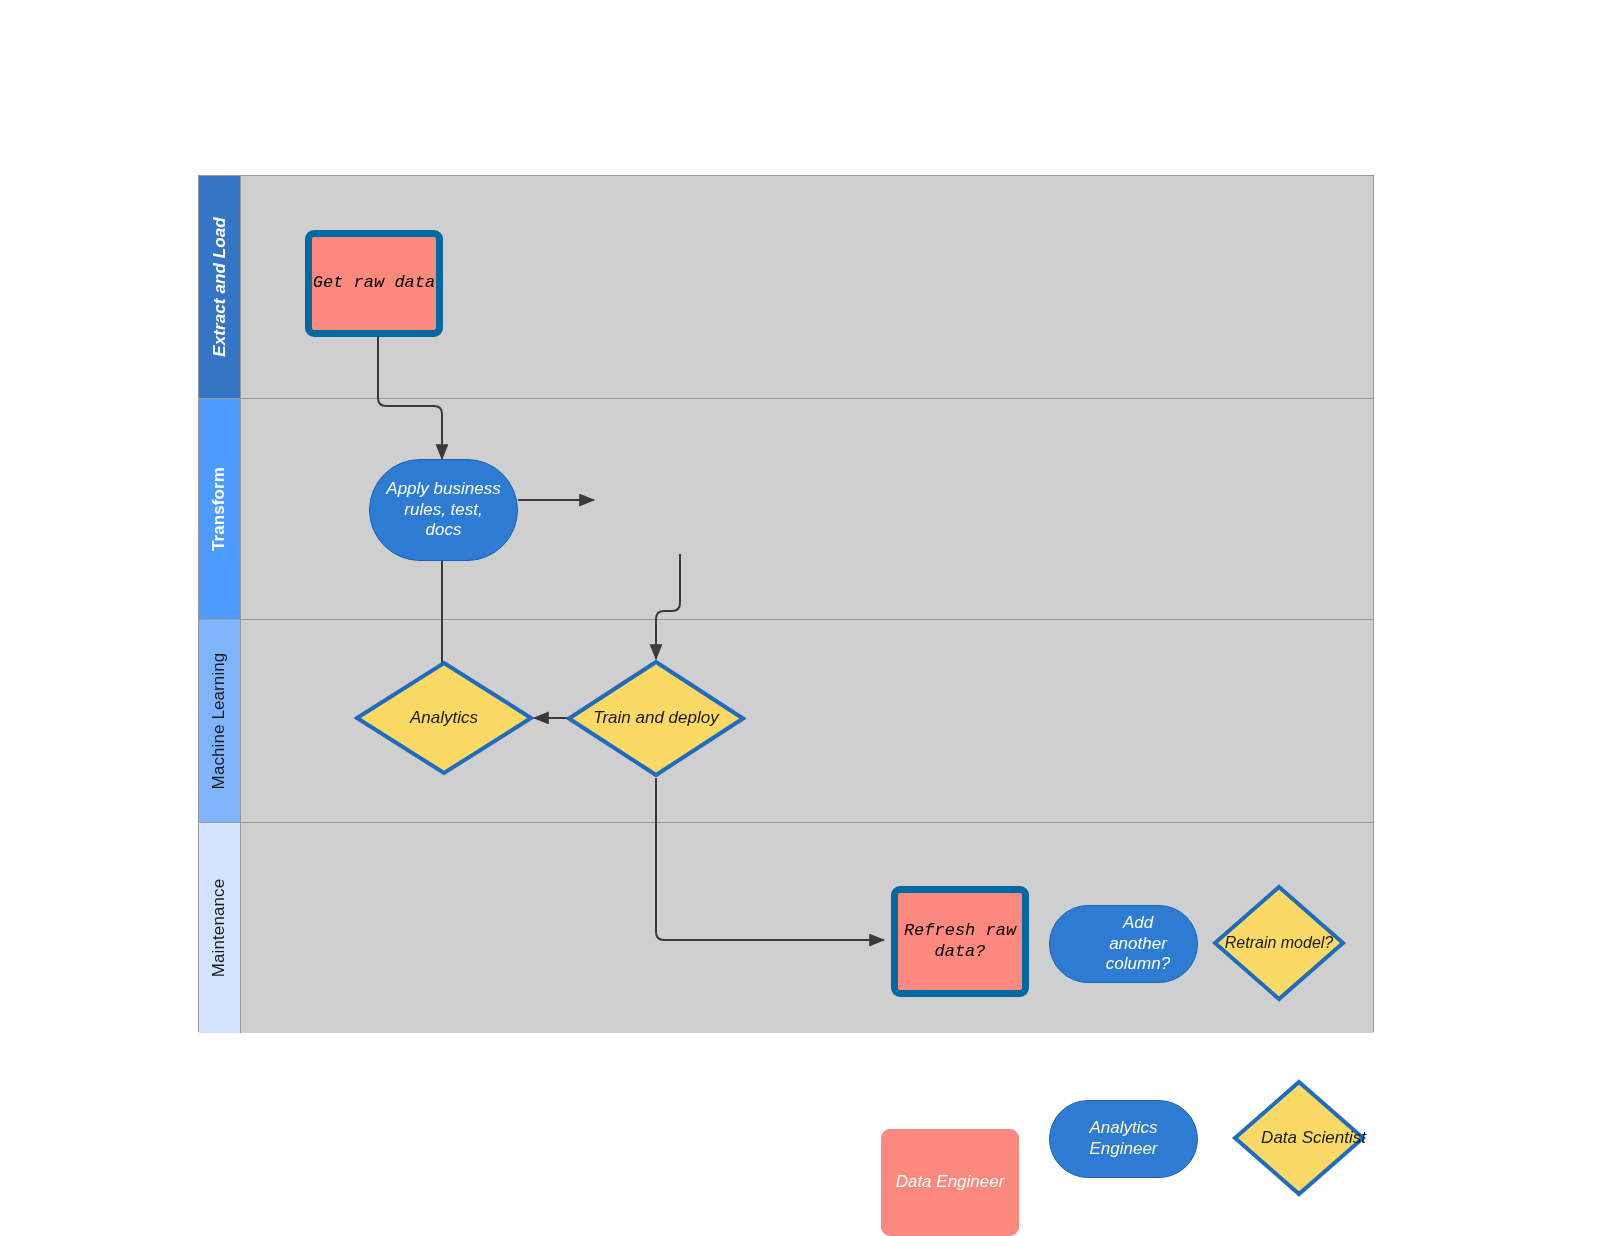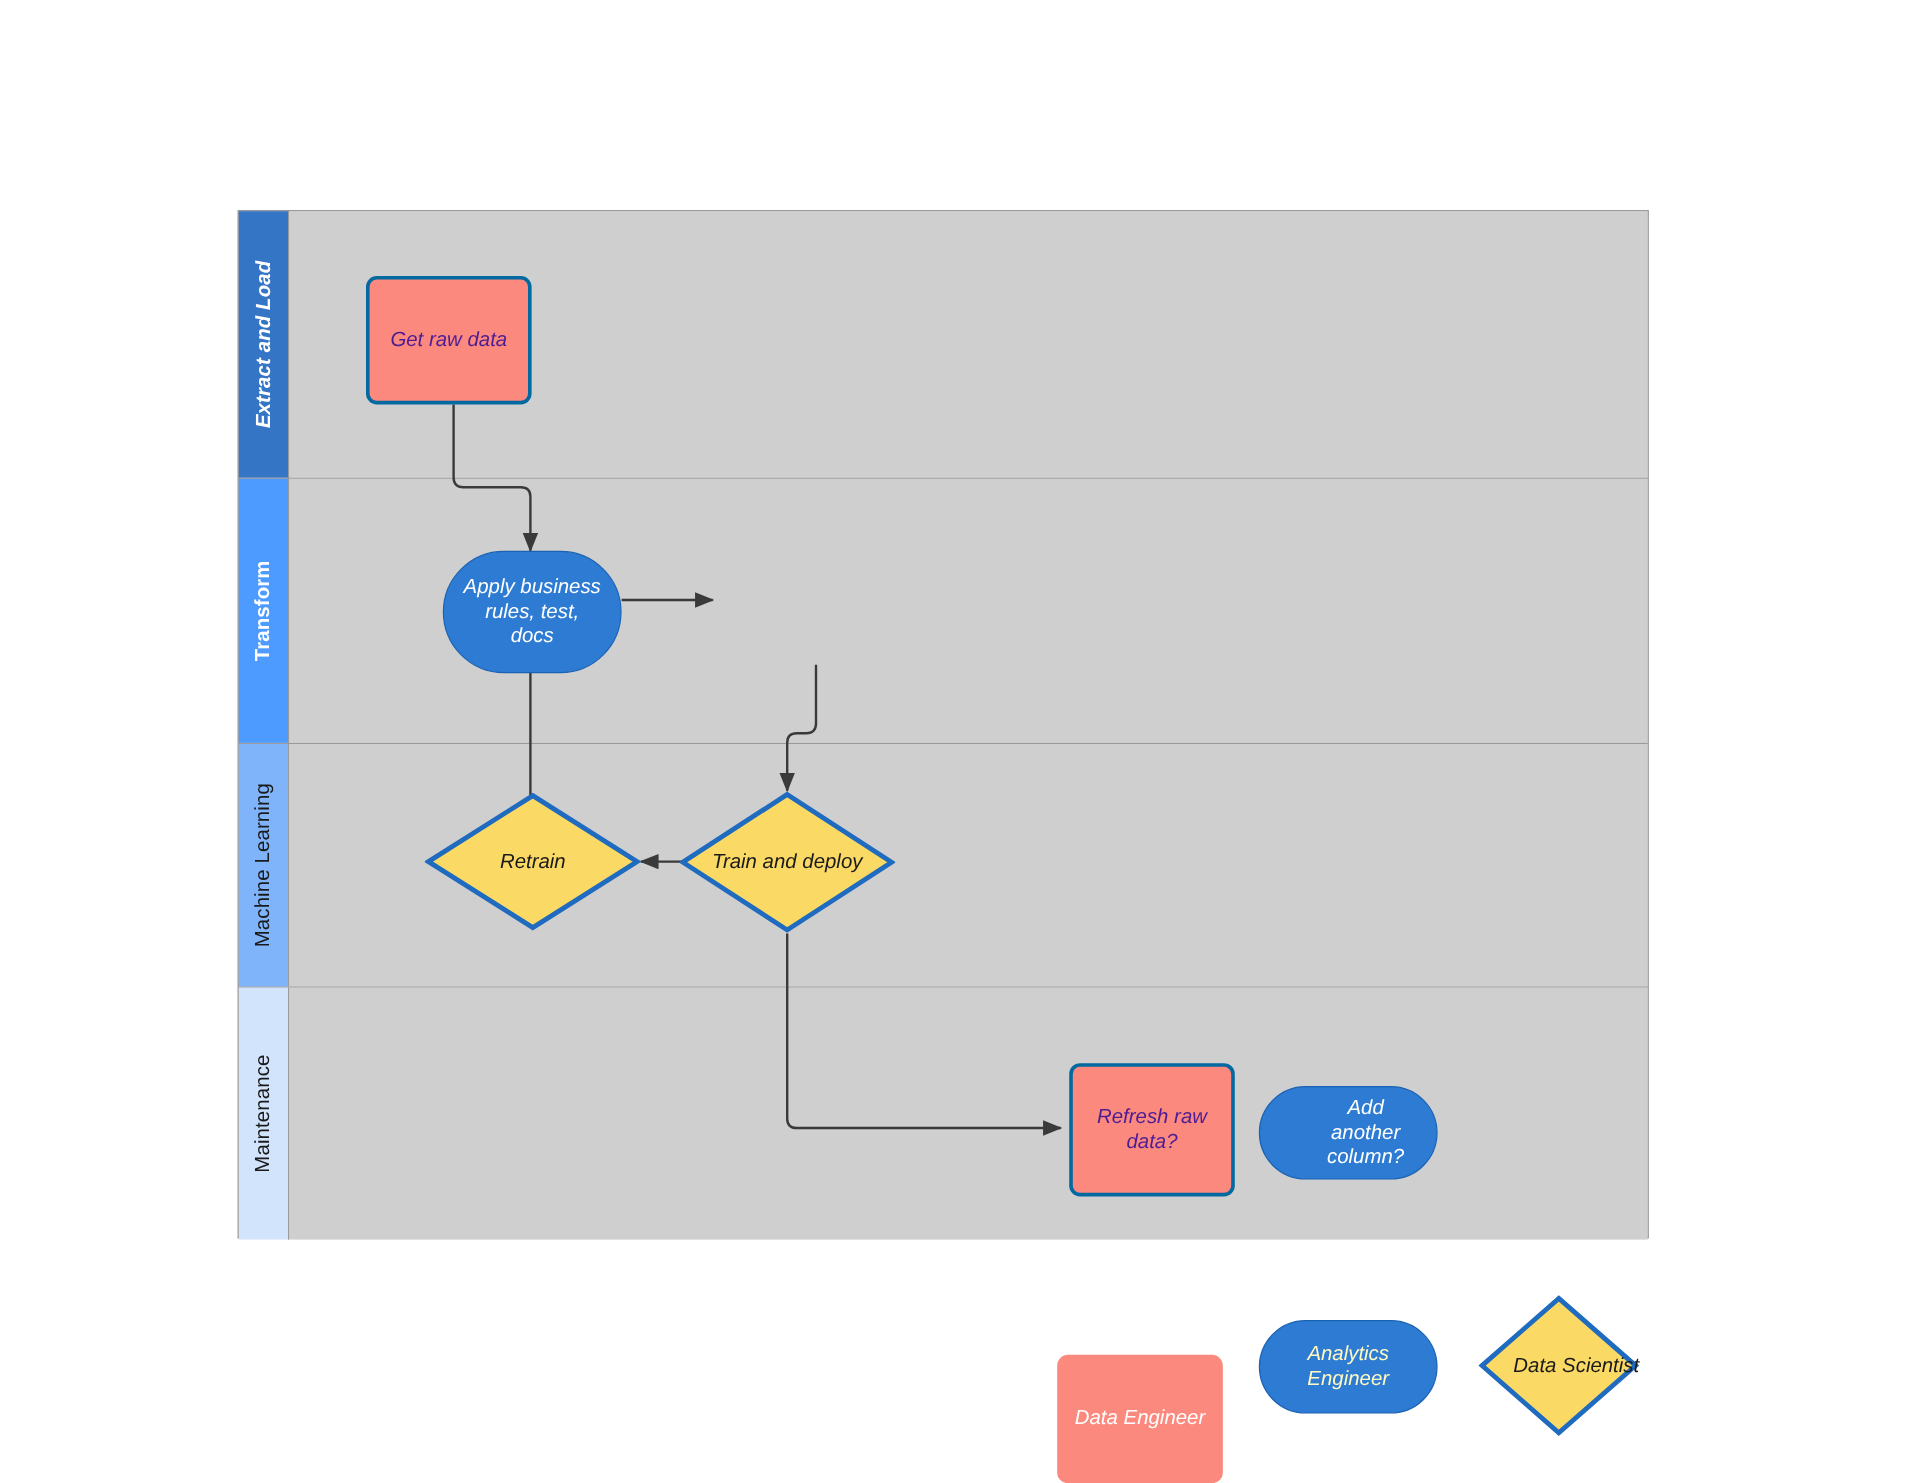--- a/index.html
+++ b/index.html
@@ -81,24 +81,25 @@
     align-items: center;
     justify-content: center;
     text-align: center;
     font-style: italic;
     line-height: 1.22;
     z-index: 5;
   }
 
   .node.rect {
     background: #FC897E;
-    border: 3px solid #0369a1;
+    border: 7px solid #0369a1;
     border-radius: 9px;
-    color: #4c1d95;
-    font-size: 17px;
+    color: #000000;
+    font-size: 17px;
+    font-family: Liberation Mono, monospace;
   }
 
   .node.pill {
     background: #2D7BD2;
     border: 1px solid #1A63B4;
     border-radius: 999px;
     color: #ffffff;
     font-size: 17px;
   }
 
@@ -205,38 +206,44 @@
 
   <div class="node pill" style="left:369px;top:459px;width:149px;height:102px;">
     <span style="padding:0 16px;">Apply business rules, test, docs</span>
   </div>
 
 
   <div class="node diamond" style="left:354px;top:660px;width:180px;height:116px;">
     <svg class="dia-shape" viewBox="0 0 180 116" preserveAspectRatio="none">
       <polygon points="90,3 177,58 90,113 3,58" fill="#FBD965" stroke="#1E6BBF" stroke-width="4"></polygon>
     </svg>
-    <span class="dia-label">Retrain</span>
+    <span class="dia-label">Analytics</span>
   </div>
 
   <div class="node diamond" style="left:566px;top:659px;width:180px;height:119px;">
     <svg class="dia-shape" viewBox="0 0 180 119" preserveAspectRatio="none">
       <polygon points="90,3 177,59.5 90,116 3,59.5" fill="#FBD965" stroke="#1E6BBF" stroke-width="4"></polygon>
     </svg>
     <span class="dia-label">Train and deploy</span>
   </div>
 
   <div class="node rect" style="left:891px;top:886px;width:138px;height:111px;">
     <span>Refresh raw data?</span>
   </div>
 
   <div class="node pill" style="left:1049px;top:905px;width:149px;height:78px;">
     <span style="padding:0 14px;margin-left:29px;">Add another column?</span>
   </div>
 
+  <div class="node diamond" style="left:1212px;top:884px;width:134px;height:118px;">
+    <svg class="dia-shape" viewBox="0 0 134 118" preserveAspectRatio="none">
+      <polygon points="67,3 131,59 67,115 3,59" fill="#FBD965" stroke="#1E6BBF" stroke-width="4"></polygon>
+    </svg>
+    <span class="dia-label" style="font-size:16px;">Retrain model?</span>
+  </div>
 
   <div>
 
     <div class="legend-item" style="left:881px;top:1085px;width:138px;height:107px;background:#FC897E;border:1px solid #FC897E;border-radius:9px;color:#ffffff;margin-top:44px;">
       <span>Data Engineer</span>
     </div>
 
     <div class="legend-item" style="left:1049px;top:1100px;width:149px;height:78px;background:#2D7BD2;border:1px solid #1A63B4;border-radius:999px;color:#fef9c3;">
       <span style="padding:0 16px;">Analytics Engineer</span>
     </div>

